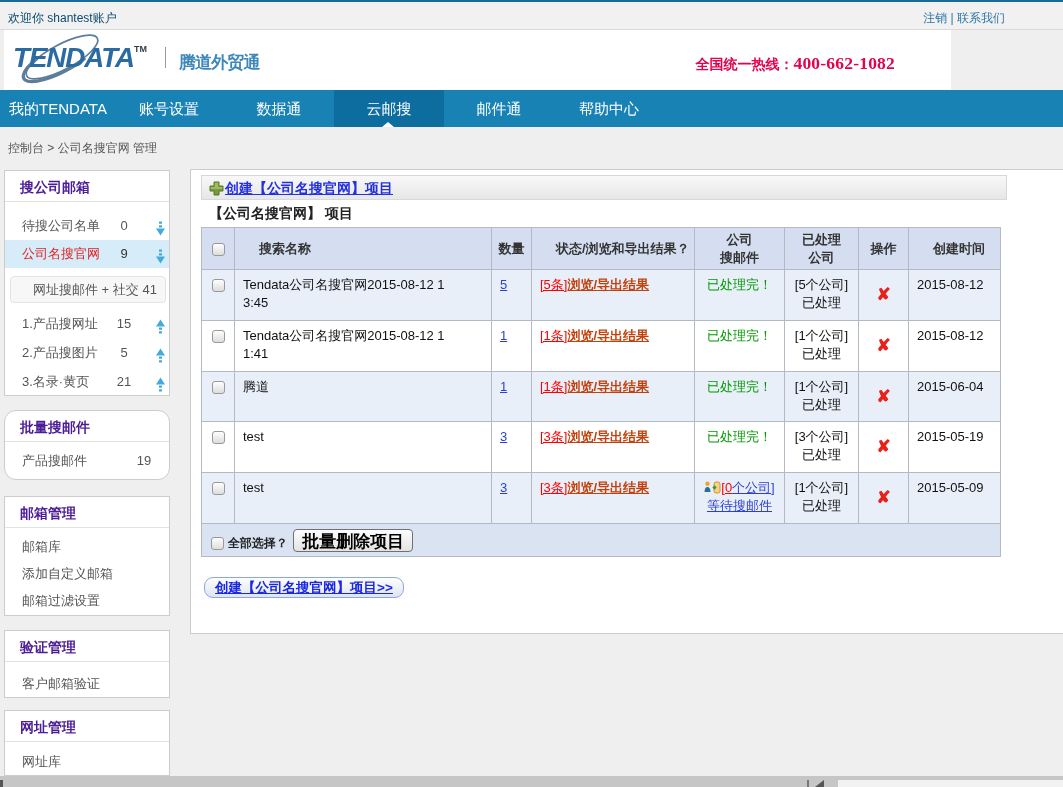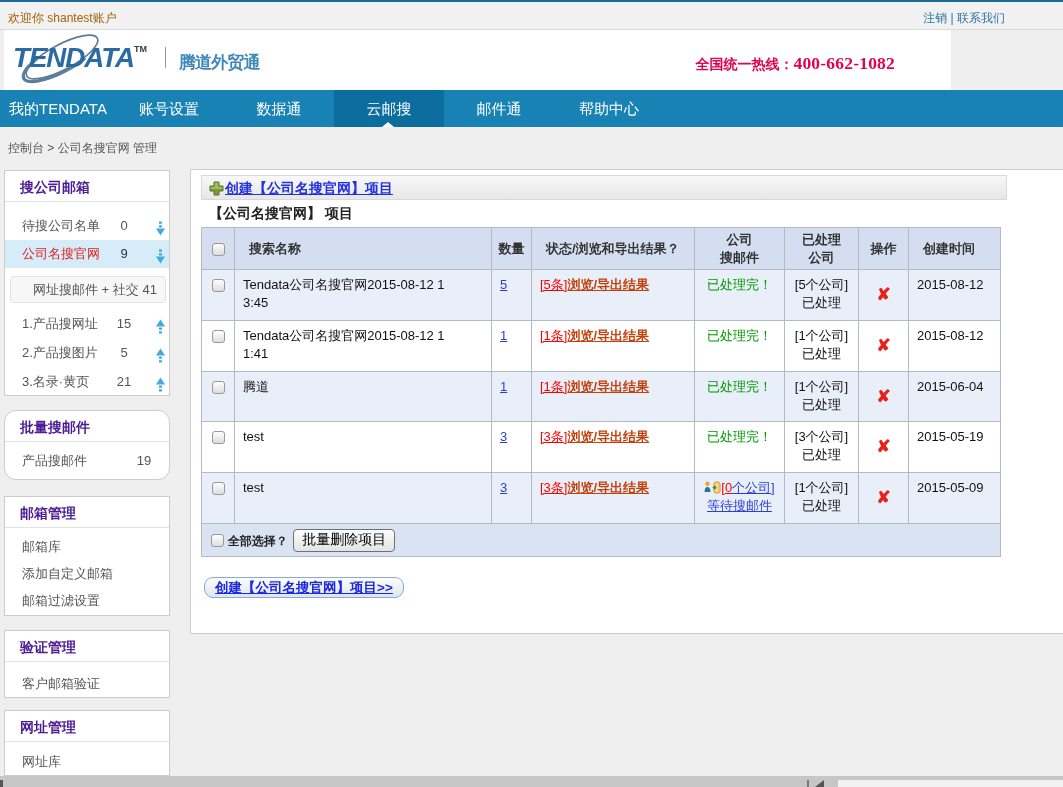--- a/index.html
+++ b/index.html
@@ -2,21 +2,21 @@
 <html><head>
 <meta charset="utf-8">
 <style>
 * { margin:0; padding:0; box-sizing:border-box; }
 html,body { width:1063px; height:787px; overflow:hidden; }
 body { font-family:"Liberation Sans", sans-serif; background:#efefef; position:relative; }
 .abs { position:absolute; }
 
 #topline { left:0; top:0; width:1063px; height:2px; background:#1a6a96; }
 #welcome { left:0; top:2px; width:1063px; height:28px; background:#f1f1f1; border-bottom:1px solid #d9d9d9; }
-#welcome .wtxt { position:absolute; left:8px; top:8px; font-size:12px; color:#a16207; }
+#welcome .wtxt { position:absolute; left:8px; top:8px; font-size:12px; color:#0c4a6e; }
 #welcome .wlinks { position:absolute; right:58px; top:8px; font-size:12px; color:#2e75a8; }
 
 #header { left:4px; top:30px; width:947px; height:60px; background:#fff; }
 
 #divider { position:absolute; left:161px; top:17px; width:1px; height:21px; background:#9a9a9a; }
 #brand { position:absolute; left:175px; top:21px; font-size:17px; font-weight:bold; color:#3e87ba; letter-spacing:-0.9px; }
 #hotline { position:absolute; right:56px; top:23px; font-size:14px; font-weight:bold; color:#e2024e; }
 #hotline .num { font-size:17.5px; font-family:"Liberation Serif", serif; letter-spacing:0.2px; }
 
 #nav { left:0; top:90px; width:1063px; height:37px; background:#1982b5; }
@@ -35,21 +35,21 @@
 .sel .cnt { color:#333; }
 .inset { position:absolute; left:5px; width:156px; height:27px; line-height:26px; background:#f7f7f7; border:1px solid #e3e3e3; border-radius:4px; font-size:13px; color:#555; padding-left:22px; }
 
 #panel { left:190px; top:169px; width:916px; height:465px; background:#fff; border:1px solid #ccc; }
 #graybar { position:absolute; left:10px; top:5px; width:806px; height:25px; background:linear-gradient(#f8f8f8,#e7e7e7); border:1px solid #d8d8d8; }
 #graybar a { position:absolute; left:8px; top:4px; font-size:14px; font-weight:bold; color:#2431dd; text-decoration:underline; }
 #title { position:absolute; left:18px; top:35px; font-size:14px; font-weight:bold; color:#222; }
 
 table { border-collapse:collapse; position:absolute; left:10px; top:57px; table-layout:fixed; }
 td, th { border:1px solid #b3bac4; font-size:13px; vertical-align:top; overflow:hidden; }
-th { background:#d4def0; color:#333; height:42px; vertical-align:middle; font-weight:bold; text-align:left; padding-left:14px; }
+th { background:#d4def0; color:#333; height:42px; vertical-align:middle; font-weight:bold; text-align:left; padding-left:24px; }
 th.c, td.c { text-align:center; padding-left:0; }
 tr.r0 td { background:#e9eff9; }
 tr.r1 td { background:#fff; }
 td { height:51px; padding:6px 0 0 8px; line-height:18px; color:#111; }
 td.c { padding:6px 0 0 0; }
 a.num { color:#2d3fd0; }
 .red { color:#f00; }
 a.blu { color:#c2410c; font-weight:bold; }
 .green { color:#009900; }
 .xmark { color:#e8221a; font-size:17px; font-weight:bold; }
@@ -225,21 +225,21 @@
               <path d="M8.3 6.5 l2.2-2.2 l2.2 2.2 l-2.2 2.2 z" fill="#3a9b3a"></path>
             </svg><a class="num" href="#"><span class="red" style="text-decoration:underline;">[0</span>个公司]</a><br><a class="num" href="#">等待搜邮件</a></td>
       <td class="c">[1个公司]<br>已处理</td>
       <td class="c"><span class="xmark" style="display:inline-block;margin-top:10px;">✘</span></td>
       <td>2015-05-09</td>
     </tr>
     <tr class="foot">
       <td colspan="8" style="padding-left:9px;">
         <span class="ckb"></span>
         <span style="font-weight:bold; font-size:12px; color:#222;">全部选择？</span>
-        <button style="margin-left:2px; height:23px; font-size:14px; font-weight:normal; border:1px solid #707070; border-radius:4px; background:linear-gradient(#fdfdfd,#e3e3e3); padding:0 8px; font-family:inherit;">批量删除项目</button>
+        <button style="margin-left:2px; height:23px; font-size:17px; font-weight:bold; border:1px solid #707070; border-radius:4px; background:linear-gradient(#fdfdfd,#e3e3e3); padding:0 8px; font-family:inherit;">批量删除项目</button>
       </td>
     </tr>
   </tbody>
     </table>
   <div id="bigbtn"><span>创建【公司名搜官网】项目&gt;&gt;</span></div>
 </div>
 
 <div class="abs" id="sbar">
   <div class="lsq"></div>
   <div class="vline"></div>

